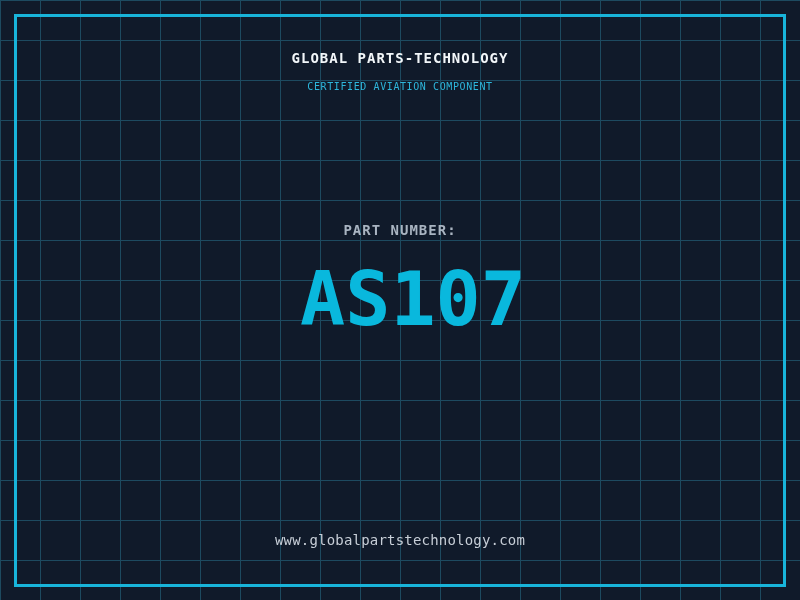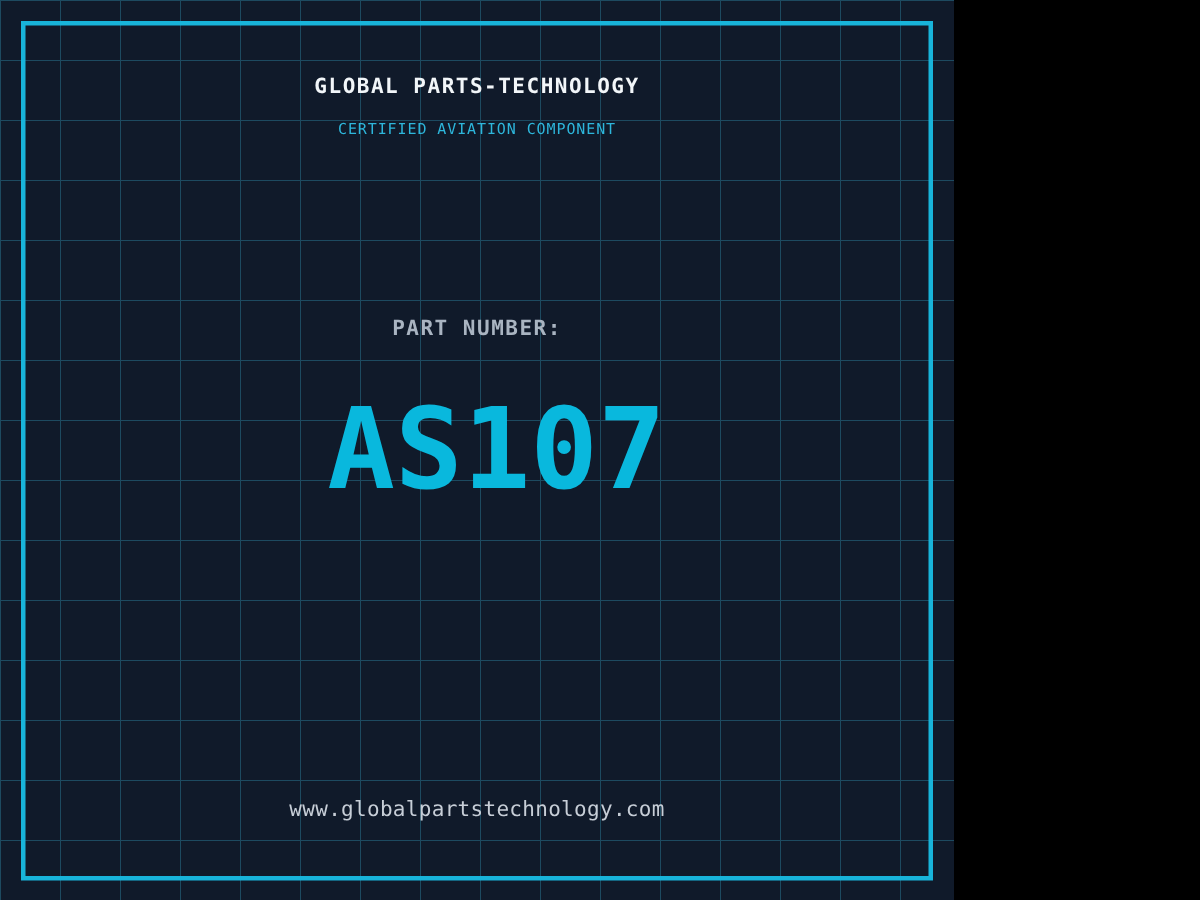--- a/index.html
+++ b/index.html
@@ -9,21 +9,21 @@
     --title: #f2f6f9;
     --subtitle: #2db6db;
     --label: #a9b4c1;
     --number: #09b8dd;
     --footer: #c7ced7;
   }
   * { margin: 0; padding: 0; box-sizing: border-box; }
   html, body { background: #000; }
   .canvas {
     position: relative;
-    width: 636px;
+    width: 800px;
     height: 600px;
     overflow: hidden;
     background-color: var(--bg);
     background-image:
       linear-gradient(to right, var(--grid) 1px, transparent 1px),
       linear-gradient(to bottom, var(--grid) 1px, transparent 1px);
     background-size: 40px 40px;
     font-family: "DejaVu Sans Mono", "Liberation Mono", monospace;
   }
   .frame {
@@ -46,21 +46,21 @@
     letter-spacing: 1px;
     color: var(--title);
   }
   .cert-subtitle {
     top: 82px;
     font-size: 10px;
     letter-spacing: 0.6px;
     color: var(--subtitle);
   }
   .part-label {
-    top: 212px;
+    top: 223px;
     font-size: 14px;
     font-weight: bold;
     letter-spacing: 1px;
     color: var(--label);
   }
   .part-number {
     top: 262px;
     font-size: 75px;
     font-weight: bold;
     letter-spacing: 0px;

